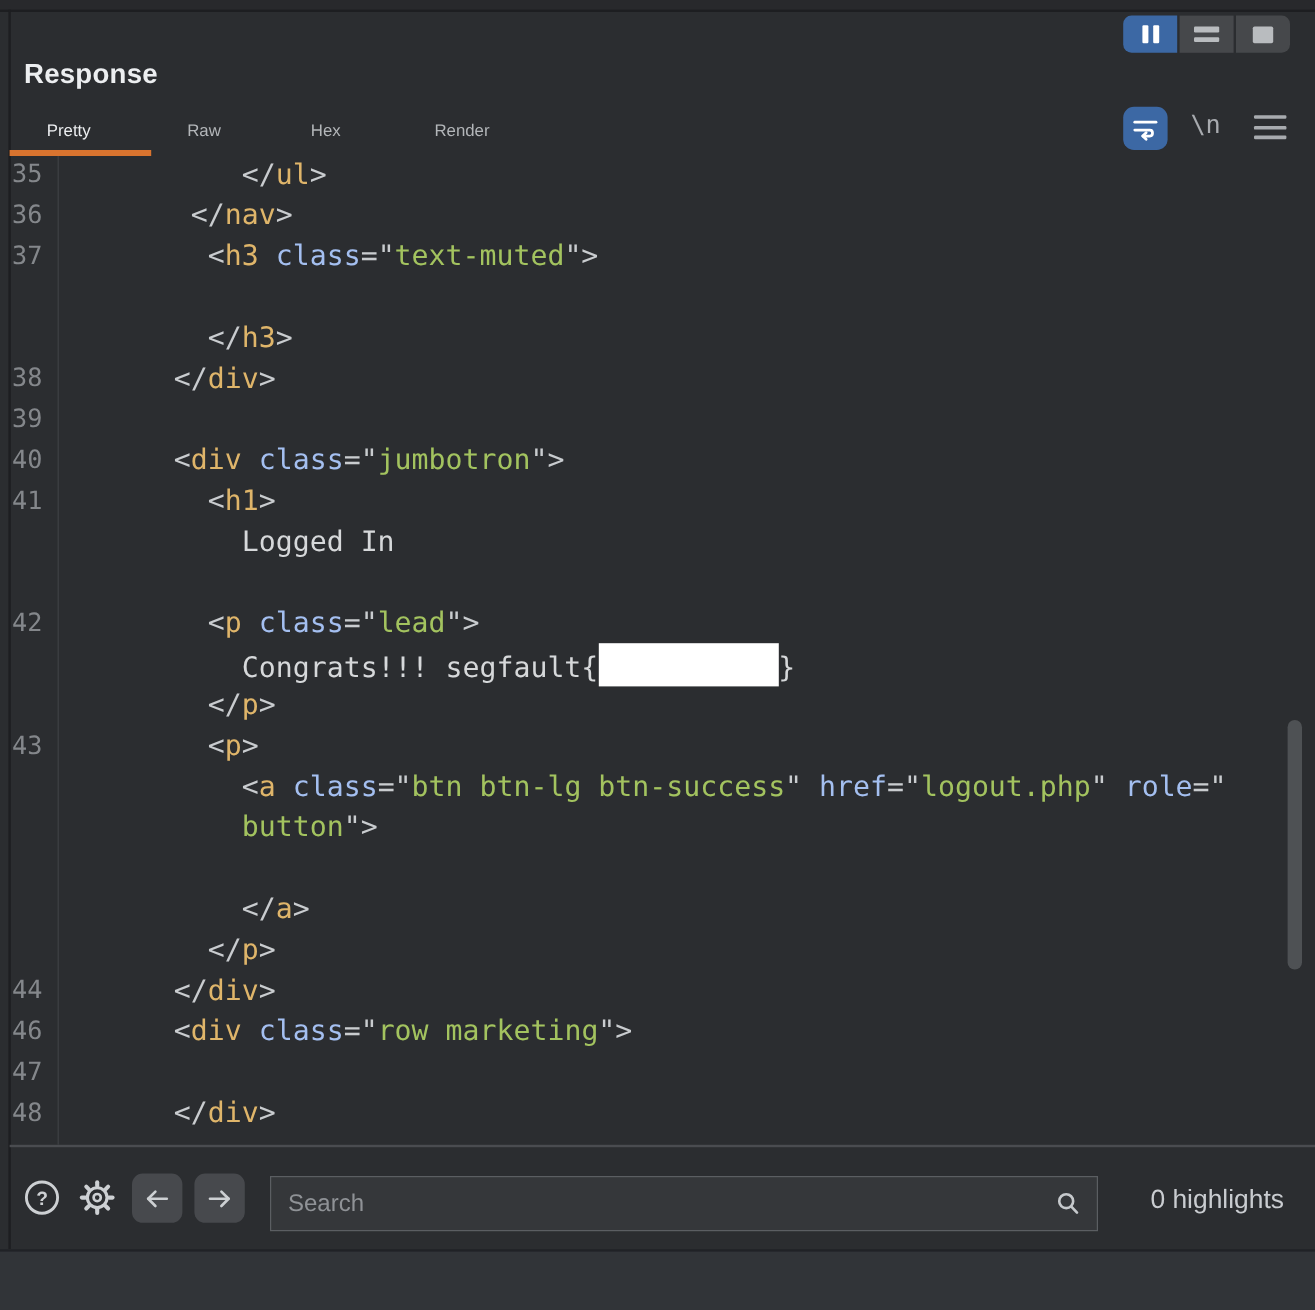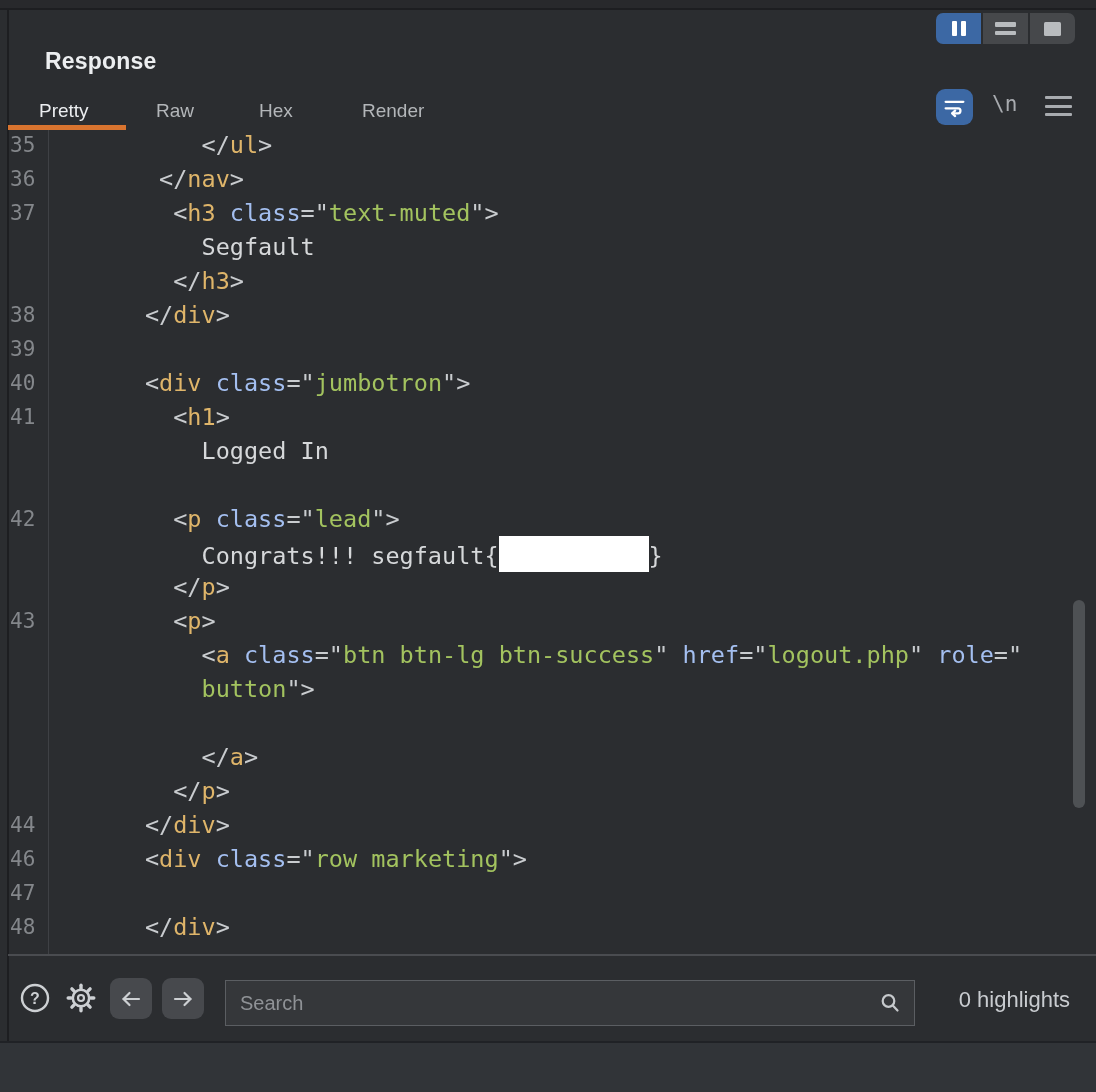--- a/index.html
+++ b/index.html
@@ -4,23 +4,23 @@
 <style>
   html,body{margin:0;padding:0}
   body{
     width:1096px;height:1092px;position:relative;overflow:hidden;
     background:var(--panel-bg,#2b2d30);
     font-family:"Liberation Sans",sans-serif;
   }
   .top-strip{position:absolute;left:0;top:0;width:1096px;height:8px;background:#28292c;border-bottom:2px solid #1d1e21}
   .left-divider{position:absolute;left:7px;top:8px;width:2px;height:1033px;background:#1d1e21}
 
-  .panel-title{position:absolute;left:45px;top:48px;margin:0;font-size:23px;font-weight:bold;color:#eceef0;letter-spacing:.2px}
-
-  .tab{position:absolute;top:100px;font-size:19px;color:#b3b6b9;cursor:default}
+  .panel-title{position:absolute;left:20px;top:48px;margin:0;font-size:23px;font-weight:bold;color:#eceef0;letter-spacing:.2px}
+
+  .tab{position:absolute;top:100px;font-size:14px;color:#b3b6b9;cursor:default}
   .tab.active{color:#eceef0}
   .tab-pretty{left:39px}.tab-raw{left:156px}.tab-hex{left:259px}.tab-render{left:362px}
   .tab-underline{position:absolute;left:8px;top:125px;width:118px;height:5px;background:var(--accent-orange,#d9742f);z-index:3}
 
   
   .layout-controls{position:absolute;left:936px;top:13px;display:flex;gap:2px}
   .layout-btn{width:45px;height:31px;background:#46484b;border:none;padding:0;display:flex;align-items:center;justify-content:center;cursor:pointer}
   .layout-btn:first-child{border-radius:7px 0 0 7px}
   .layout-btn:last-child{border-radius:0 7px 7px 0}
   .layout-btn.active{background:var(--accent-blue,#3c68a4)}
@@ -114,21 +114,21 @@
   <button class="menu-btn">
     <span style="display:contents"><i></i><i></i><i></i></span>
   </button>
 
   <div class="editor">
     <div class="gutter-sep"></div>
     <div id="code-rows">
         <div class="crow"><span class="ln">35</span><span class="codeline">          <span class="c-p">&lt;/</span><span class="c-t">ul</span><span class="c-p">&gt;</span></span></div>
         <div class="crow"><span class="ln">36</span><span class="codeline">       <span class="c-p">&lt;/</span><span class="c-t">nav</span><span class="c-p">&gt;</span></span></div>
         <div class="crow"><span class="ln">37</span><span class="codeline">        <span class="c-p">&lt;</span><span class="c-t">h3</span><span class="c-p"> </span><span class="c-a">class</span><span class="c-p">="</span><span class="c-v">text-muted</span><span class="c-p">"&gt;</span></span></div>
-        <div class="crow"><span class="ln"></span><span class="codeline">          <span class="c-x">Segfault</span></span></div>
+        <div class="crow"><span class="ln"></span></div>
         <div class="crow"><span class="ln"></span><span class="codeline">        <span class="c-p">&lt;/</span><span class="c-t">h3</span><span class="c-p">&gt;</span></span></div>
         <div class="crow"><span class="ln">38</span><span class="codeline">      <span class="c-p">&lt;/</span><span class="c-t">div</span><span class="c-p">&gt;</span></span></div>
         <div class="crow"><span class="ln">39</span><span class="codeline"></span></div>
         <div class="crow"><span class="ln">40</span><span class="codeline">      <span class="c-p">&lt;</span><span class="c-t">div</span><span class="c-p"> </span><span class="c-a">class</span><span class="c-p">="</span><span class="c-v">jumbotron</span><span class="c-p">"&gt;</span></span></div>
         <div class="crow"><span class="ln">41</span><span class="codeline">        <span class="c-p">&lt;</span><span class="c-t">h1</span><span class="c-p">&gt;</span></span></div>
         <div class="crow"><span class="ln"></span><span class="codeline">          <span class="c-x">Logged In</span></span></div>
         <div class="crow"><span class="ln"></span></div>
         <div class="crow"><span class="ln">42</span><span class="codeline">        <span class="c-p">&lt;</span><span class="c-t">p</span><span class="c-p"> </span><span class="c-a">class</span><span class="c-p">="</span><span class="c-v">lead</span><span class="c-p">"&gt;</span></span></div>
         <div class="crow"><span class="ln"></span><span class="codeline">          <span class="c-x">Congrats!!! segfault{</span><span class="redact" style="width: 150px; height: 36px;"></span><span class="c-x">}</span></span></div>
         <div class="crow"><span class="ln"></span><span class="codeline">        <span class="c-p">&lt;/</span><span class="c-t">p</span><span class="c-p">&gt;</span></span></div>

